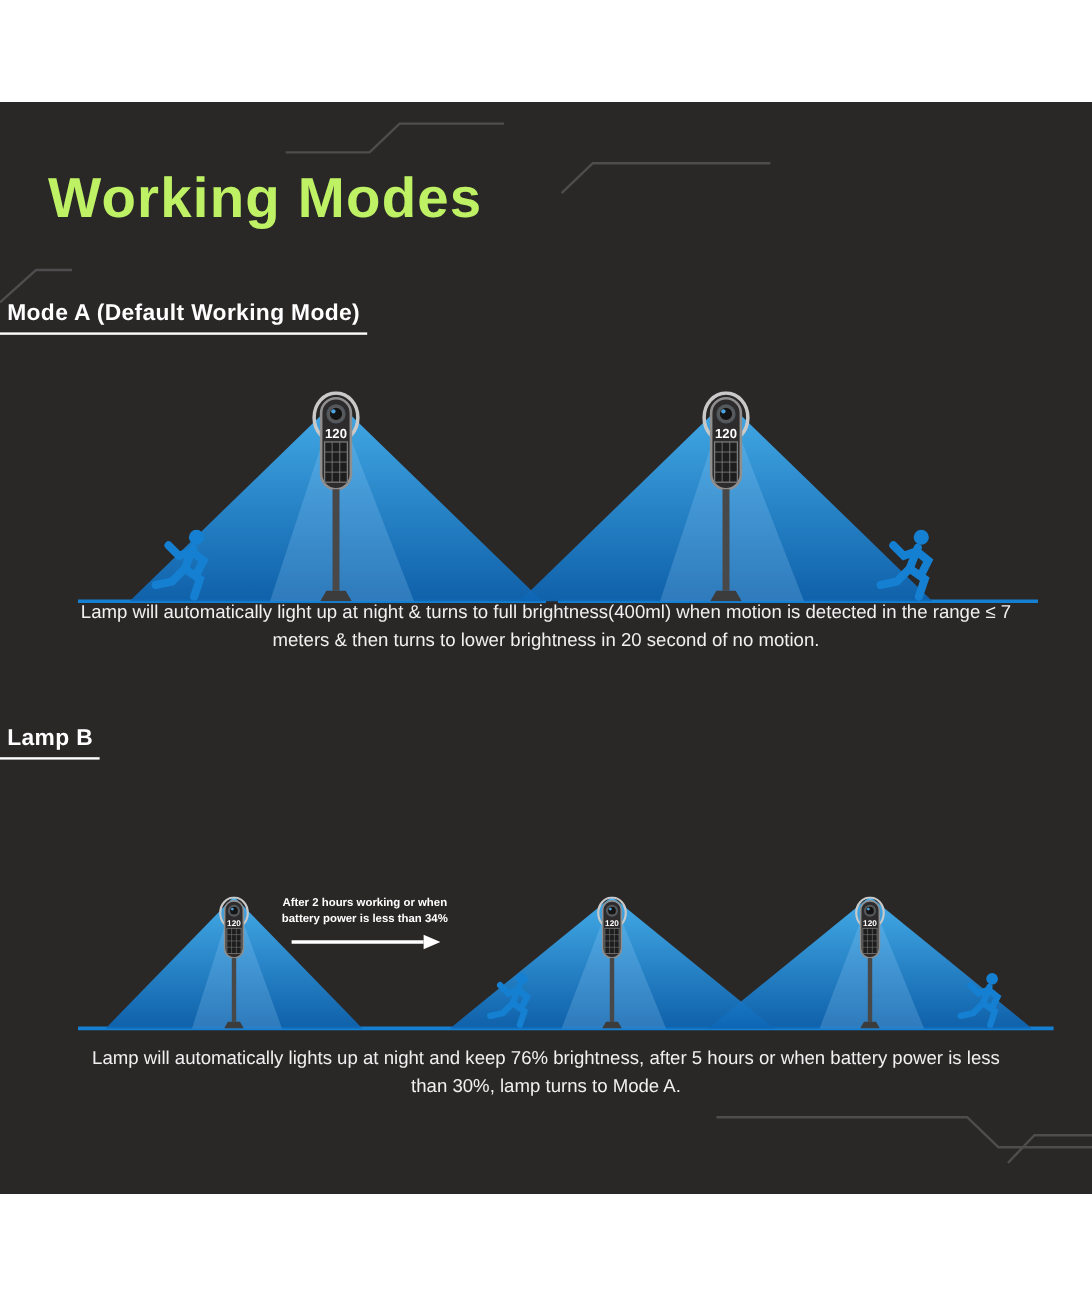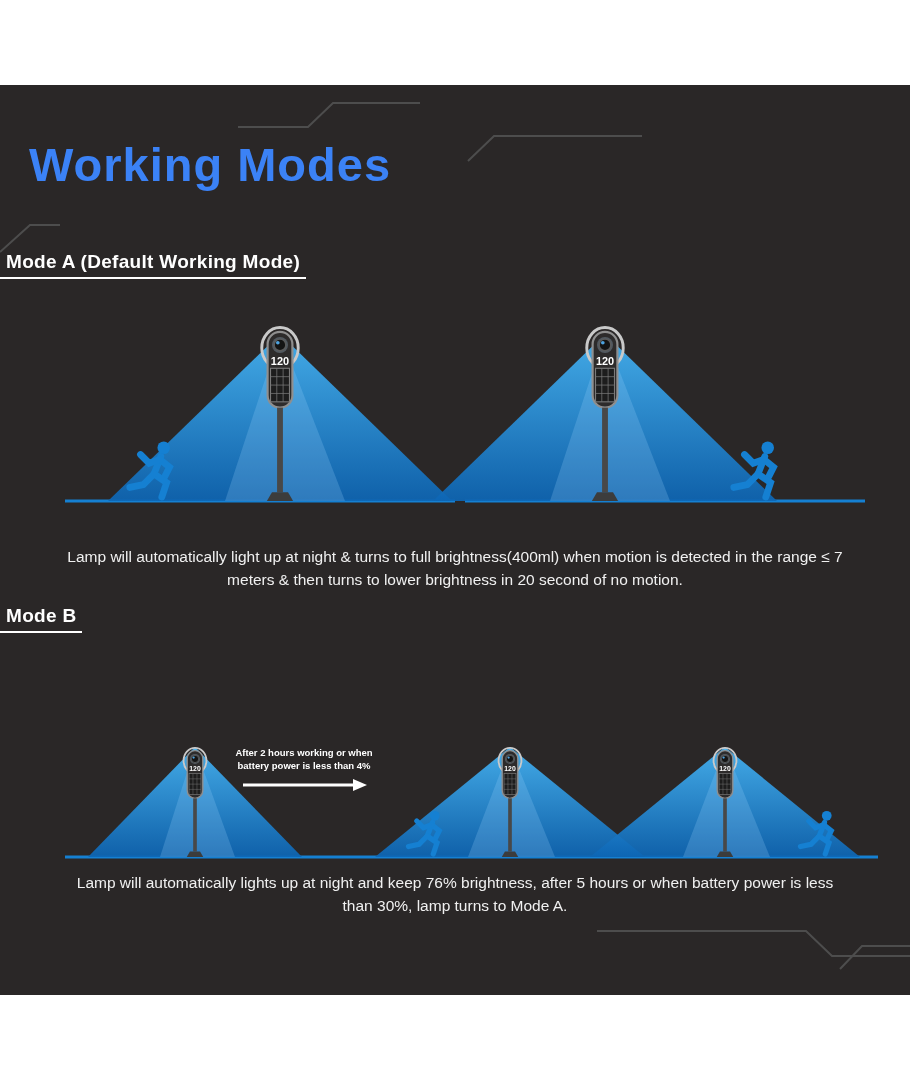--- a/index.html
+++ b/index.html
@@ -10,40 +10,40 @@
   }
   .panel {
     position:absolute; left:0; top:85px; width:910px; height:910px;
     background:#2a2727;
   }
   .deco {
     position:absolute; left:0; top:0; width:910px; height:910px;
     pointer-events:none;
   }
   .page-title {
-    position:absolute; left:29px; top:52px;
-    color:#3b82f6; font-size:47px; font-weight:bold; letter-spacing:1px;
+    position:absolute; left:40px; top:52px;
+    color:#bef264; font-size:47px; font-weight:bold; letter-spacing:1px;
     white-space:nowrap;
     text-align:right;
   }
   .heading-wrap { position:absolute; left:0; width:100%; text-align:left; }
   .heading-a { top:166px; }
   .heading-b { top:520px; }
   .heading {
     display:inline-block; color:#ffffff; font-size:19px; font-weight:bold;
     border-bottom:2px solid #ffffff; padding:0 6px 4px; letter-spacing:.3px;
   }
   .scene { position:absolute; left:0; width:910px; display:block; }
   .scene-a { top:223px; height:205px; }
   .scene-b { top:650px; height:150px; }
   .desc {
     position:absolute; left:65px; width:780px; text-align:center;
     color:#f0f0f0; font-size:15.5px; line-height:1.5;
   }
-  .desc-a { top:460px; }
+  .desc-a { top:414px; }
   .desc-b { top:786px; }
   .note {
     position:absolute; left:228px; top:662px; width:152px;
     color:#ffffff; font-size:9.5px; font-weight:bold; line-height:1.35;
     text-align:center;
   }
   .note svg { display:block; margin:5px auto 0 auto; }
   .hidden-defs { position:absolute; width:0; height:0; overflow:hidden; }
 </style>
 </head>
@@ -114,21 +114,21 @@
     <use href="#lamp" x="236" y="18" width="88" height="175"></use>
     <use href="#lamp" x="561" y="18" width="88" height="175"></use>
 
     <use href="#runner" x="124" y="131" width="62" height="62" style="color:#1580d2"></use>
     <use href="#runner" x="728" y="131" width="62" height="62" style="color:#1580d2"></use>
   </svg>
 
   <div class="desc desc-a">Lamp will automatically light up at night &amp; turns to full brightness(400ml) when motion is detected in the range ≤ 7 meters &amp; then turns to lower brightness in 20 second of no motion.</div>
 
   <div class="heading-wrap heading-b">
-    <span class="heading">Mode B</span>
+    <span class="heading">Lamp B</span>
   </div>
 
   <svg class="scene scene-b" viewBox="0 0 910 150">
     <line x1="65" y1="122" x2="878" y2="122" stroke="#1580d2" stroke-width="3"></line>
 
     <polygon points="195,12 88,122 302,122" fill="url(#coneG)"></polygon>
     <polygon points="195,12 160,122 235,122" fill="#9ed6ff" opacity="0.22"></polygon>
     <polygon points="510,12 375,122 645,122" fill="url(#coneG)"></polygon>
     <polygon points="510,12 468,122 555,122" fill="#9ed6ff" opacity="0.22"></polygon>
     <polygon points="725,12 590,122 860,122" fill="url(#coneG)"></polygon>
@@ -137,21 +137,21 @@
     <use href="#lamp" x="167.5" y="12" width="55" height="110"></use>
     <use href="#lamp" x="482.5" y="12" width="55" height="110"></use>
     <use href="#lamp" x="697.5" y="12" width="55" height="110"></use>
 
     <use href="#runner" x="404" y="74" width="48" height="48" style="color:#1580d2"></use>
     <use href="#runner" x="796" y="74" width="48" height="48" style="color:#1580d2"></use>
   </svg>
 
   <div class="note">
     <span>After 2 hours working or when</span><br>
-    <span>battery power is less than 4%</span>
+    <span>battery power is less than 34%</span>
     <svg width="126" height="14" viewBox="0 0 126 14">
       <line x1="2" y1="7" x2="112" y2="7" stroke="#ffffff" stroke-width="3"></line>
       <polygon points="112,1 126,7 112,13" fill="#ffffff"></polygon>
     </svg>
   </div>
 
   <div class="desc desc-b">Lamp will automatically lights up at night and keep 76% brightness, after 5 hours or when battery power is less than 30%, lamp turns to Mode A.</div>
 
 </div>
 

